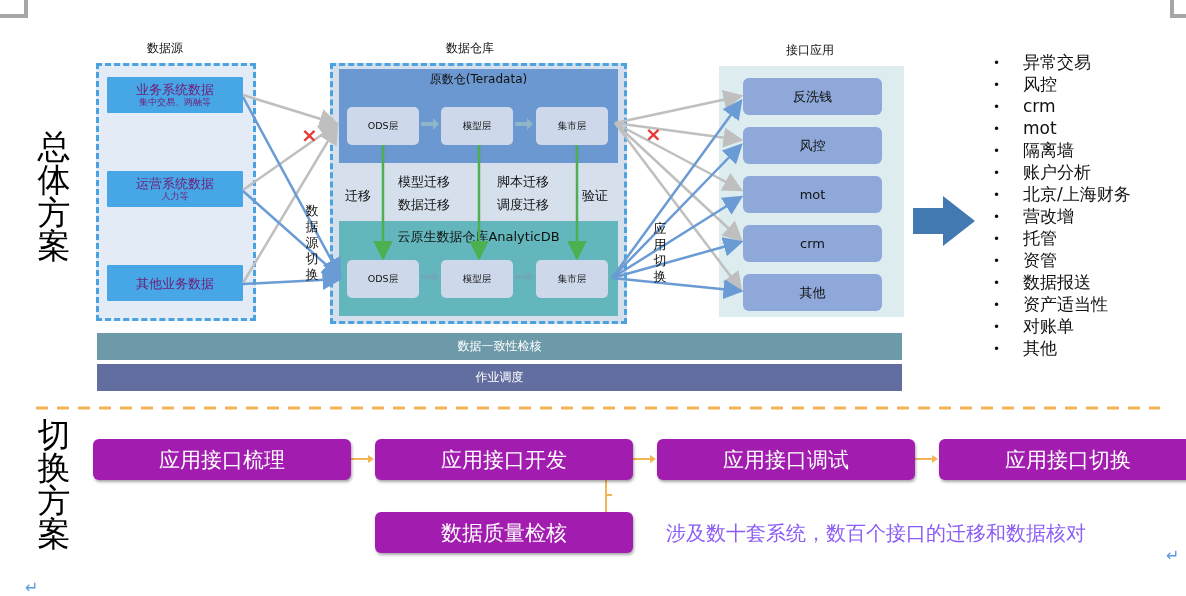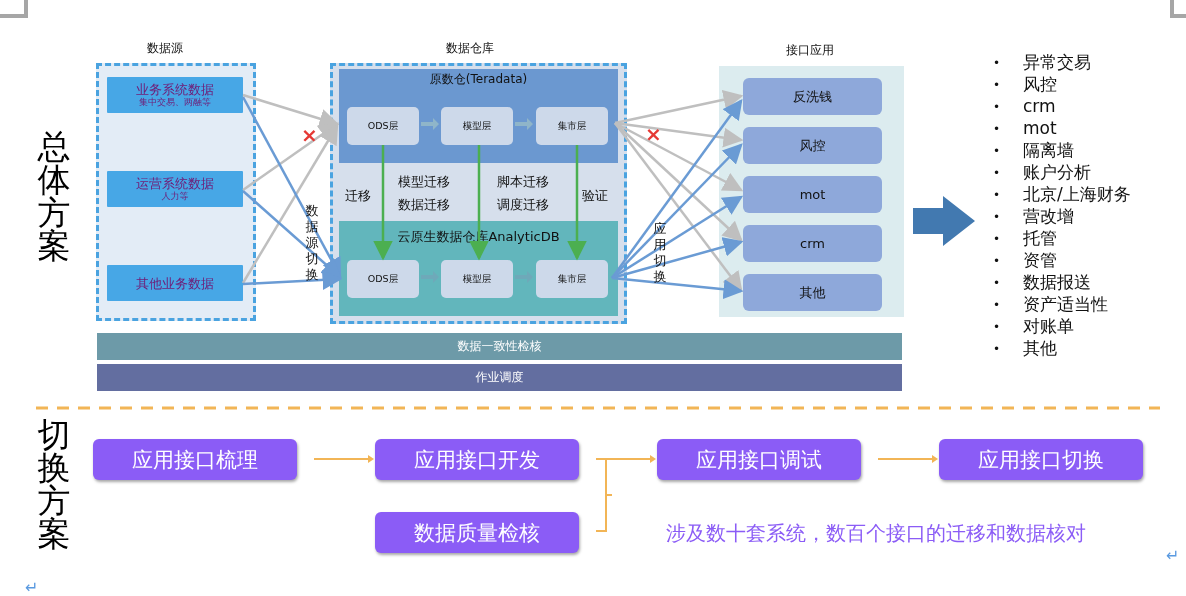--- a/index.html
+++ b/index.html
@@ -18,21 +18,21 @@
   .src-box .sub { font-size:9px; line-height:11px; }
   .layer-box { position:absolute; width:72px; height:38px; background:#cdd9ea; border-radius:5px; font-size:9.5px;
                display:flex; align-items:center; justify-content:center; color:#111; }
   .app-box { position:absolute; left:743px; width:139px; height:37px; background:#8ea8da; border-radius:6px; font-size:13px;
              display:flex; align-items:center; justify-content:center; color:#111; }
   .bar { position:absolute; left:97px; width:805px; height:27px; color:#fff; font-size:12px;
          display:flex; align-items:center; justify-content:center; }
   .bullet-list { position:absolute; left:993px; top:51px; margin:0; padding:0; list-style:none; }
   .bullet-list li { font-size:17px; line-height:22px; height:22px; white-space:nowrap; }
   .bullet-list li .dot { display:inline-block; width:30px; font-size:12px; vertical-align:middle; }
-  .flow-box { position:absolute; width:204px; height:41px; background:#8b5cf6; border-radius:6px;
+  .flow-box { position:absolute; width:258px; height:41px; background:#a21caf; border-radius:6px;
               color:#fff; font-size:21px; display:flex; align-items:center; justify-content:center;
               box-shadow:1px 2px 3px rgba(0,0,0,0.35); }
   .mig-text { position:absolute; font-size:13px; color:#111; }
   .vtext { position:absolute; font-size:13px; line-height:16px; width:16px; word-break:break-all; text-align:center; color:#111; }
   .return-mark { position:absolute; color:#5a9ae0; font-size:16px; }
 </style>
 </head>
 <body>
 
 <div class="corner corner-tl"></div>

